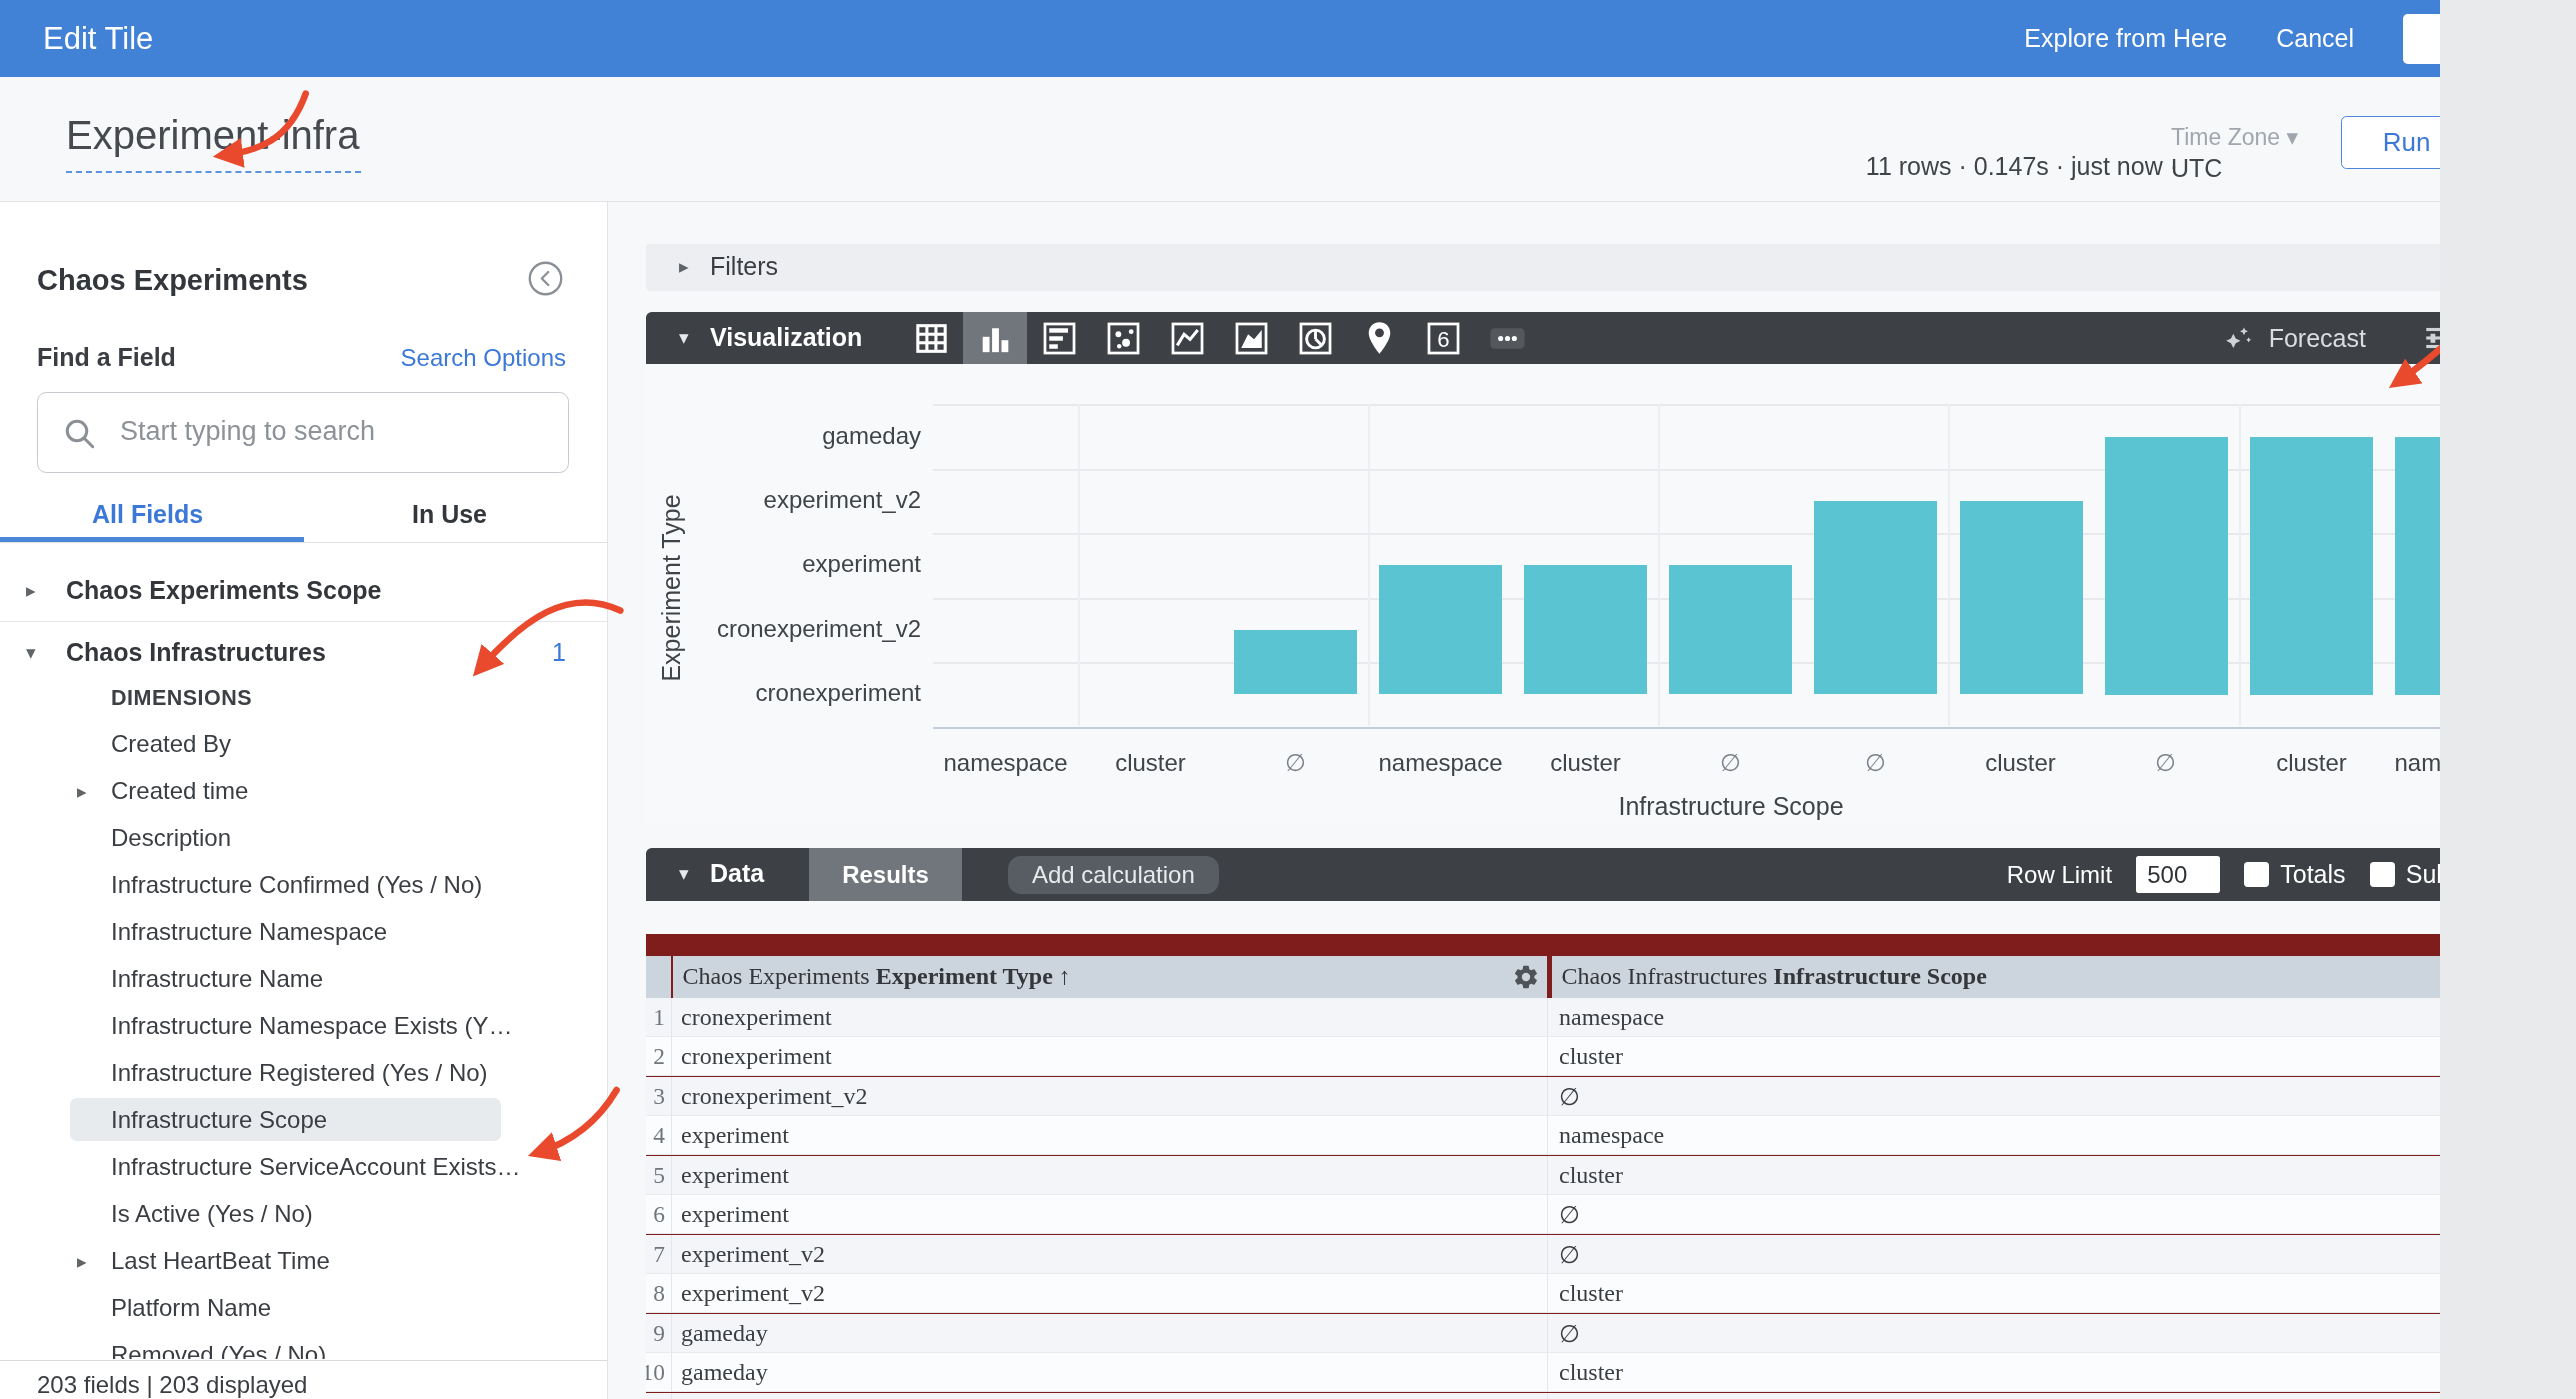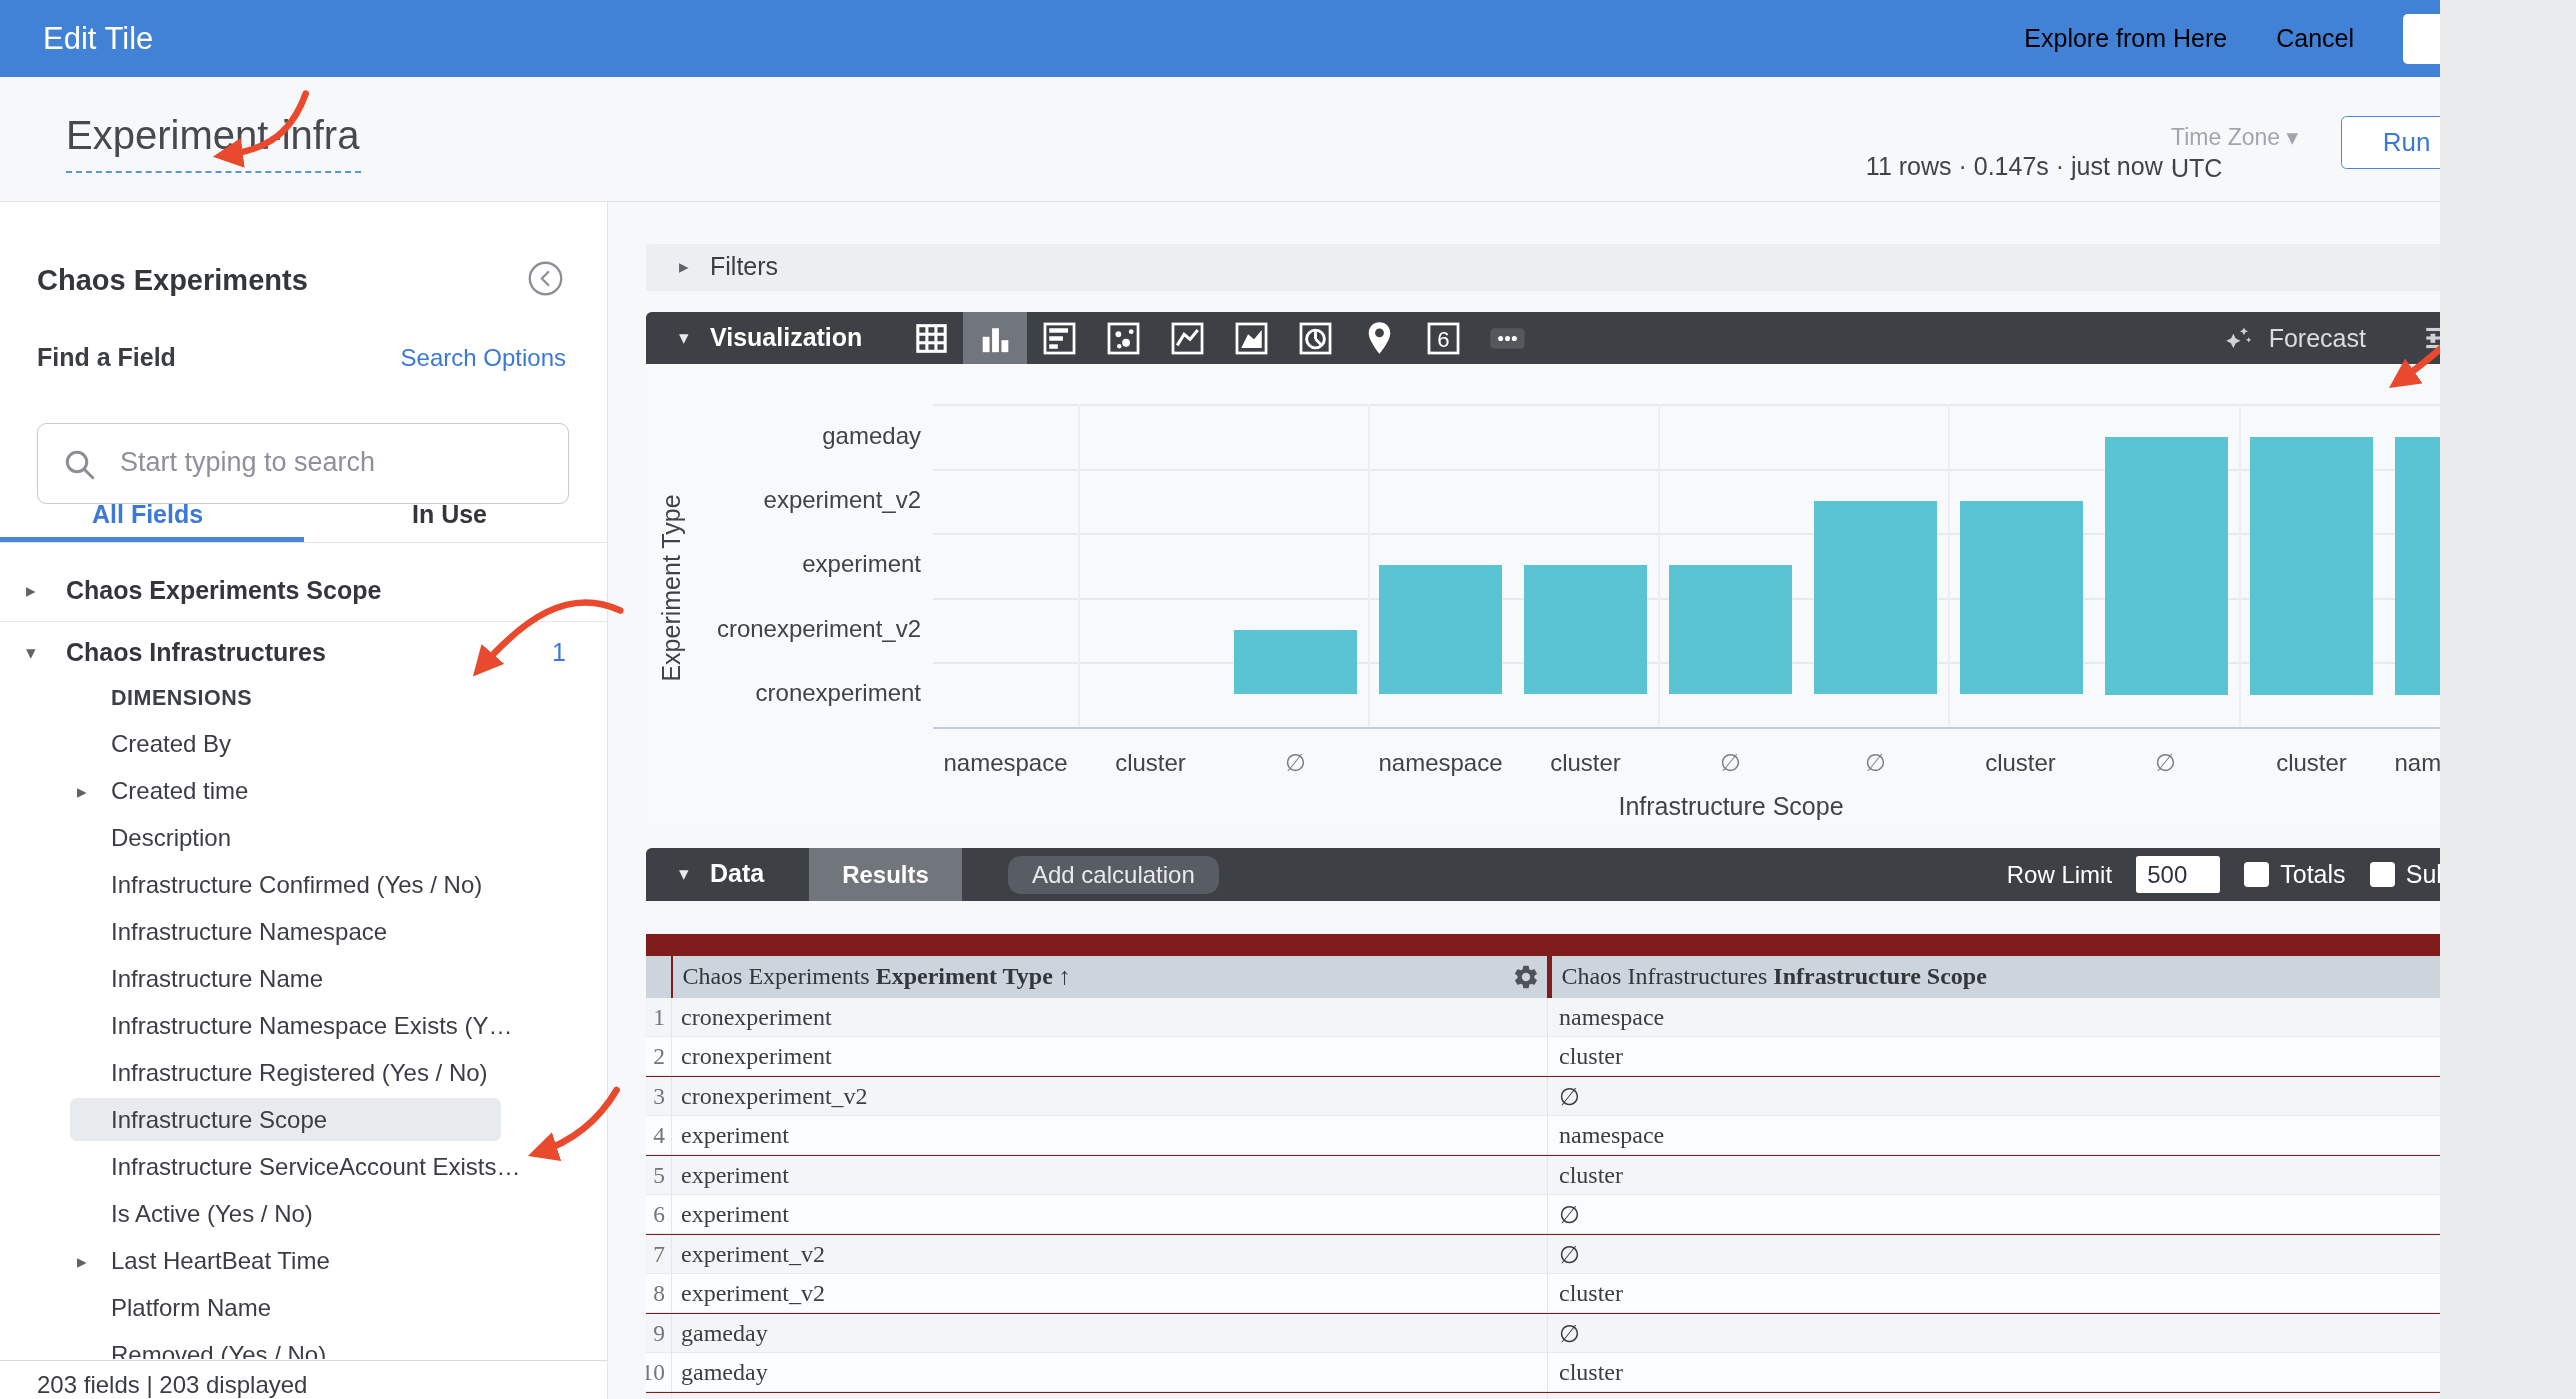--- a/index.html
+++ b/index.html
@@ -8,21 +8,21 @@
     position:relative; width:2440px; height:1399px; overflow:hidden;
     background:#f7f8fa; font-family:"Liberation Sans","DejaVu Sans",sans-serif;
     color:#3f4448;
   }
   .abs { position:absolute; }
 
   
   #topbar { left:0; top:0; width:2576px; height:77px; background:var(--blue); display:flex; align-items:center; }
   #topbar .bar-title { position:absolute; left:43px; color:#fff; font-size:31px; }
   #topbar .actions { position:absolute; right:32px; display:flex; align-items:center; gap:49px; }
-  .topbar-link { color:#000000; font-size:25px; cursor:pointer; }
+  .topbar-link { color:#ffffff; font-size:25px; cursor:pointer; }
   #save-btn { background:#fff; color:var(--accent); font-size:25px; width:141px; height:50px;
     border:none; border-radius:4.7px; display:flex; align-items:center; justify-content:center; cursor:pointer; }
 
   
   #title-row { left:0; top:77px; width:2576px; height:125px; }
   #tile-title { position:absolute; left:66px; top:36px; font-size:40px; color:#46494e;
     padding-bottom:13px; border-bottom:2.8px dashed #5b93dd; min-width:295px; cursor:text; }
   #query-stats { position:absolute; right:398px; top:75px; font-size:25px; color:#3f4448; white-space:nowrap; }
   #tz-wrap { position:absolute; right:283px; top:47px; width:122px; text-align:left; }
   #tz-label { font-size:23px; color:#a0a6ad; white-space:nowrap; }
@@ -32,21 +32,21 @@
   #settings-gear-top { position:absolute; right:52px; top:49px; width:36px; height:36px; color:#94999f; cursor:pointer; }
   #page-divider { left:0; top:201px; width:2576px; height:0.9px; background:#e2e4e7; }
 
   
   #sidebar { left:0; top:202px; width:608px; height:1197px; background:#fff; border-right:0.9px solid #e1e3e6; }
   #sb-heading { position:absolute; left:37px; top:62px; font-size:29px; font-weight:bold; color:#33373c; }
   #sb-collapse { position:absolute; right:43px; top:58px; width:37px; height:37px; cursor:pointer; }
   #sb-find { position:absolute; left:37px; top:141px; font-size:25px; font-weight:bold; color:#3a3e43; }
   #sb-search-options { position:absolute; right:41px; top:142px; font-size:24px; color:var(--accent); cursor:pointer; }
   #sb-search { position:absolute; left:37px; top:190px; width:532px; height:81px; border:1.9px solid #c6c9cd;
-    border-radius:9.4px; background:#fff;margin-top:31px; }
+    border-radius:9.4px; background:#fff; }
   #sb-search svg { position:absolute; left:24px; top:22.5px; width:36px; height:36px; }
   #sb-search input { position:absolute; left:82px; top:1.9px; width:431px; height:73px; border:none; outline:none;
     font-size:27px; color:#3a3e43; font-family:inherit; background:transparent; }
   #sb-search input::placeholder { color:#8d9299; }
   .sb-tab { position:absolute; top:298px; font-size:25px; font-weight:bold; cursor:pointer; }
   #tab-underline { position:absolute; left:0; top:335px; width:304px; height:5.6px; background:#4b87d9; }
   #tab-divider { position:absolute; left:0; top:340px; width:607px; height:0.9px; background:#dfe1e4; }
 
   #sb-tree { position:absolute; left:0; top:364px; width:607px; height:793px; overflow:hidden; }
   .tree-row { position:relative; width:100%; height:47px; cursor:pointer; }

